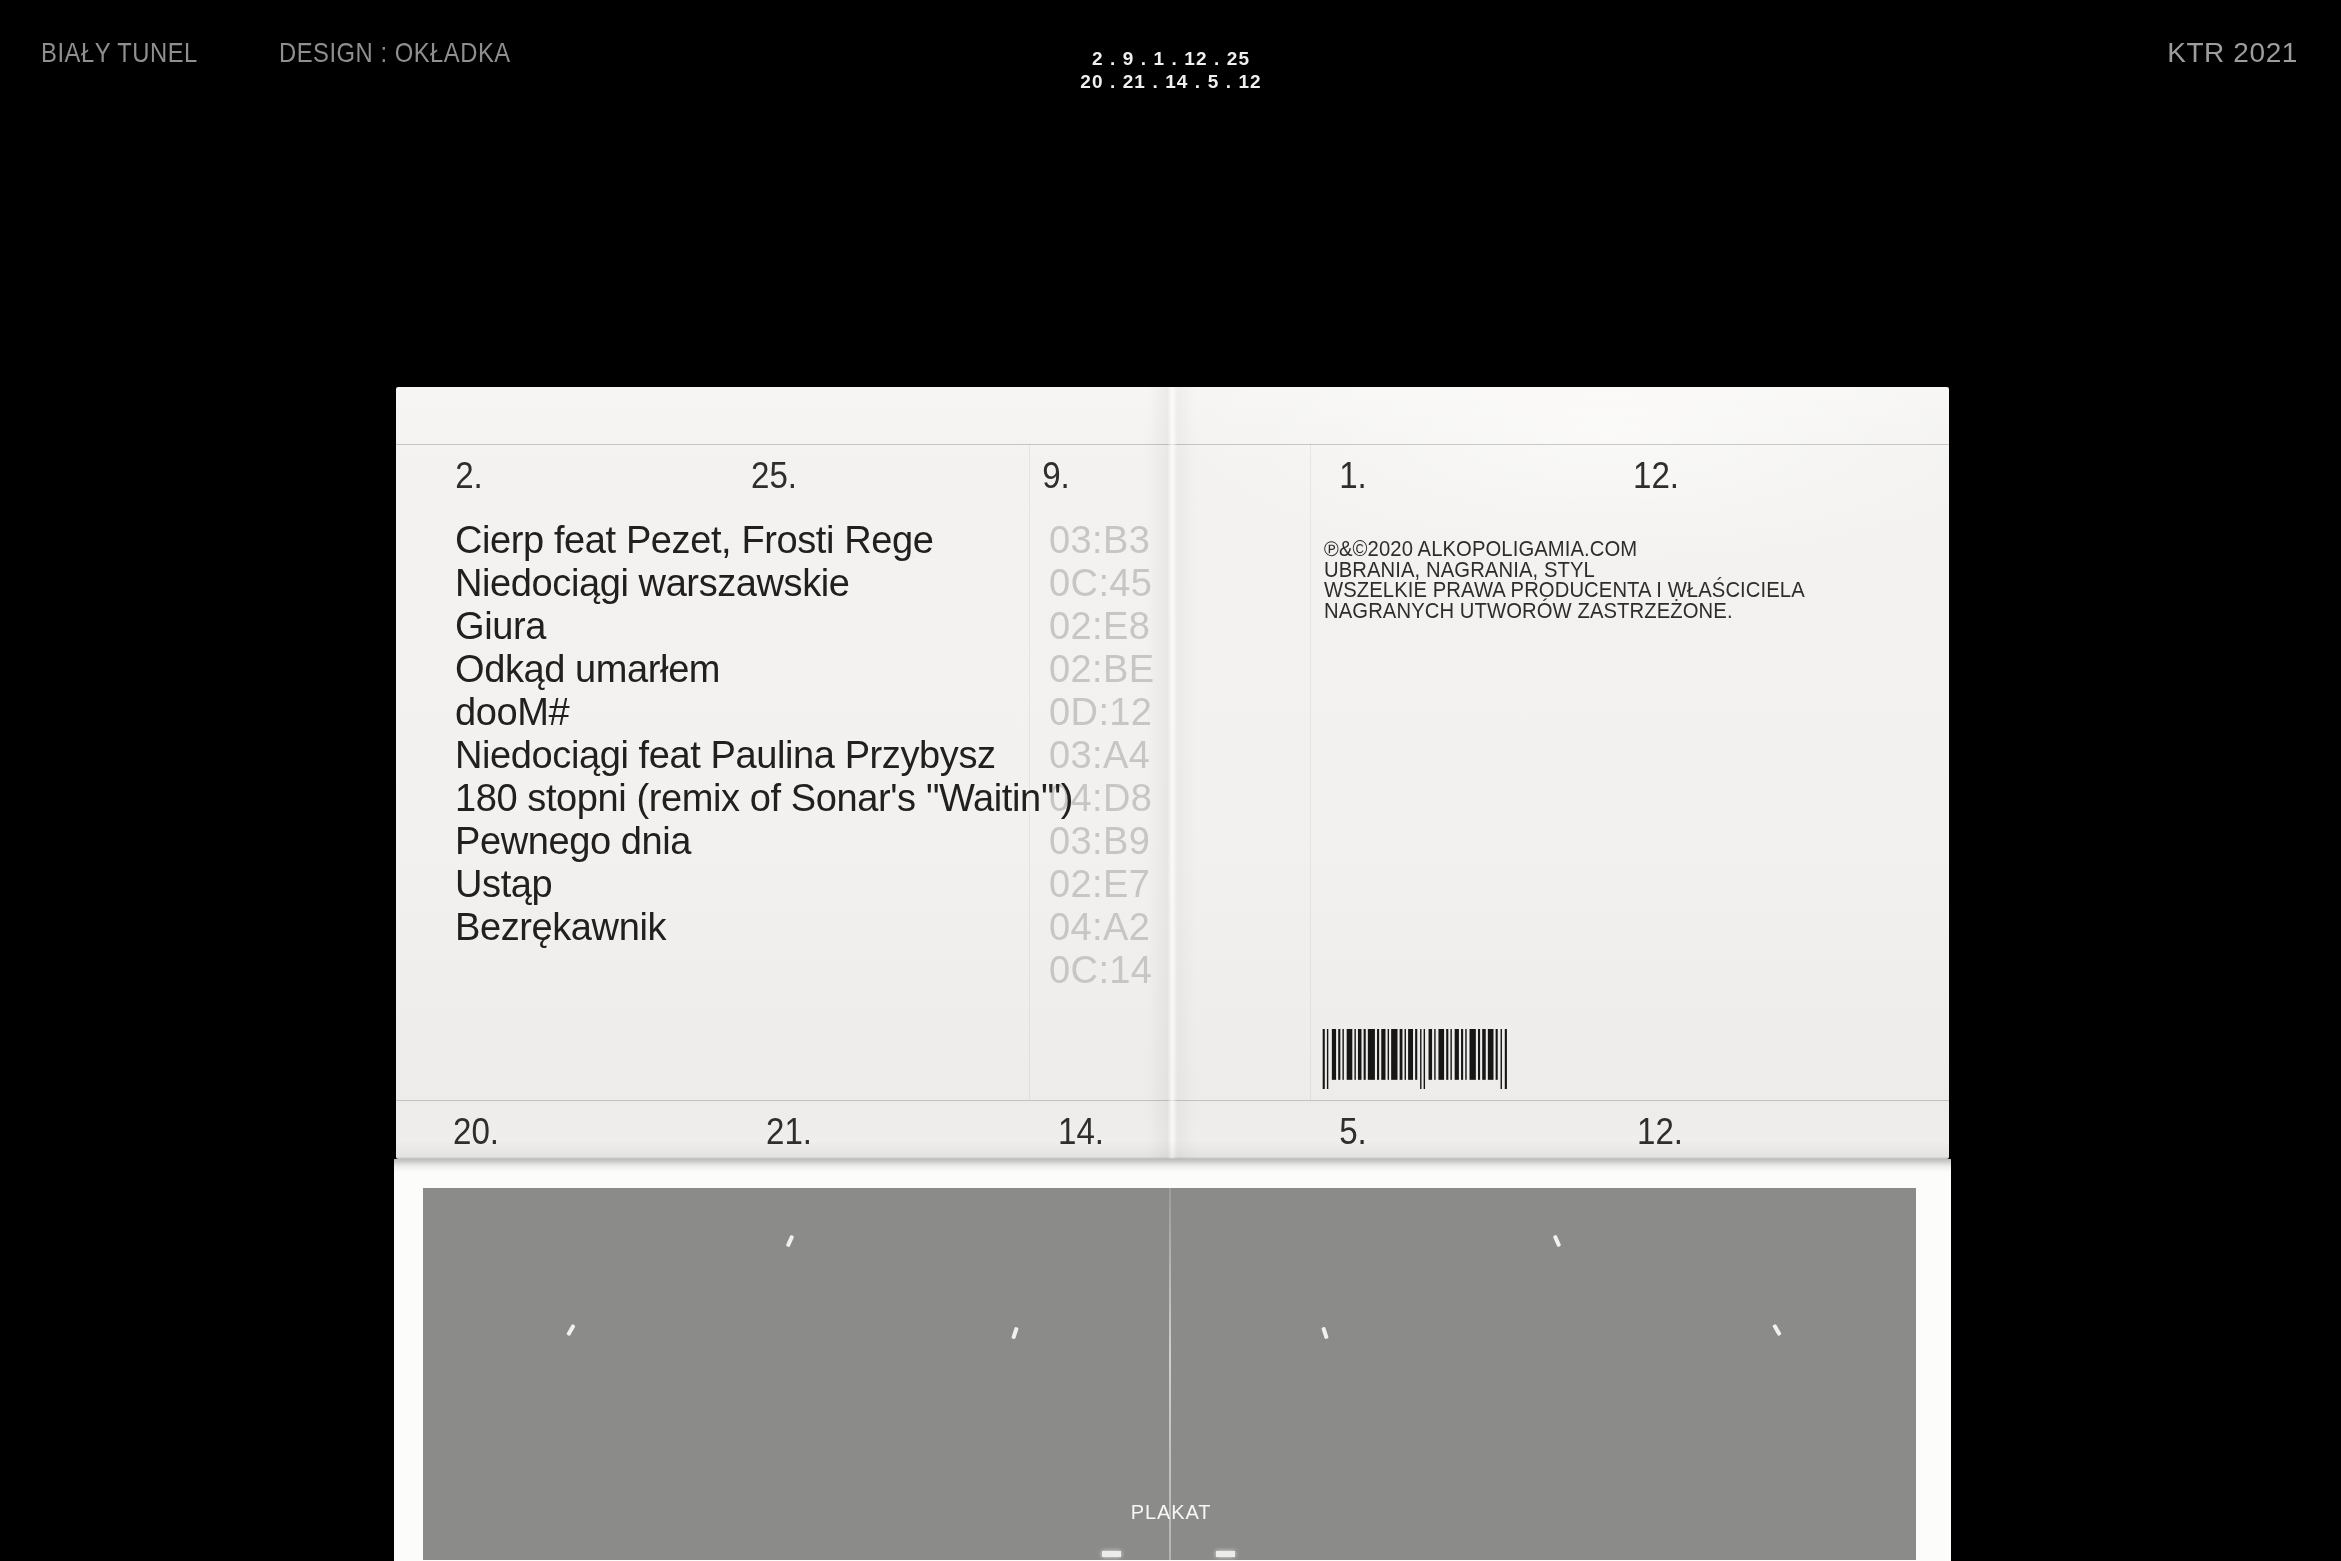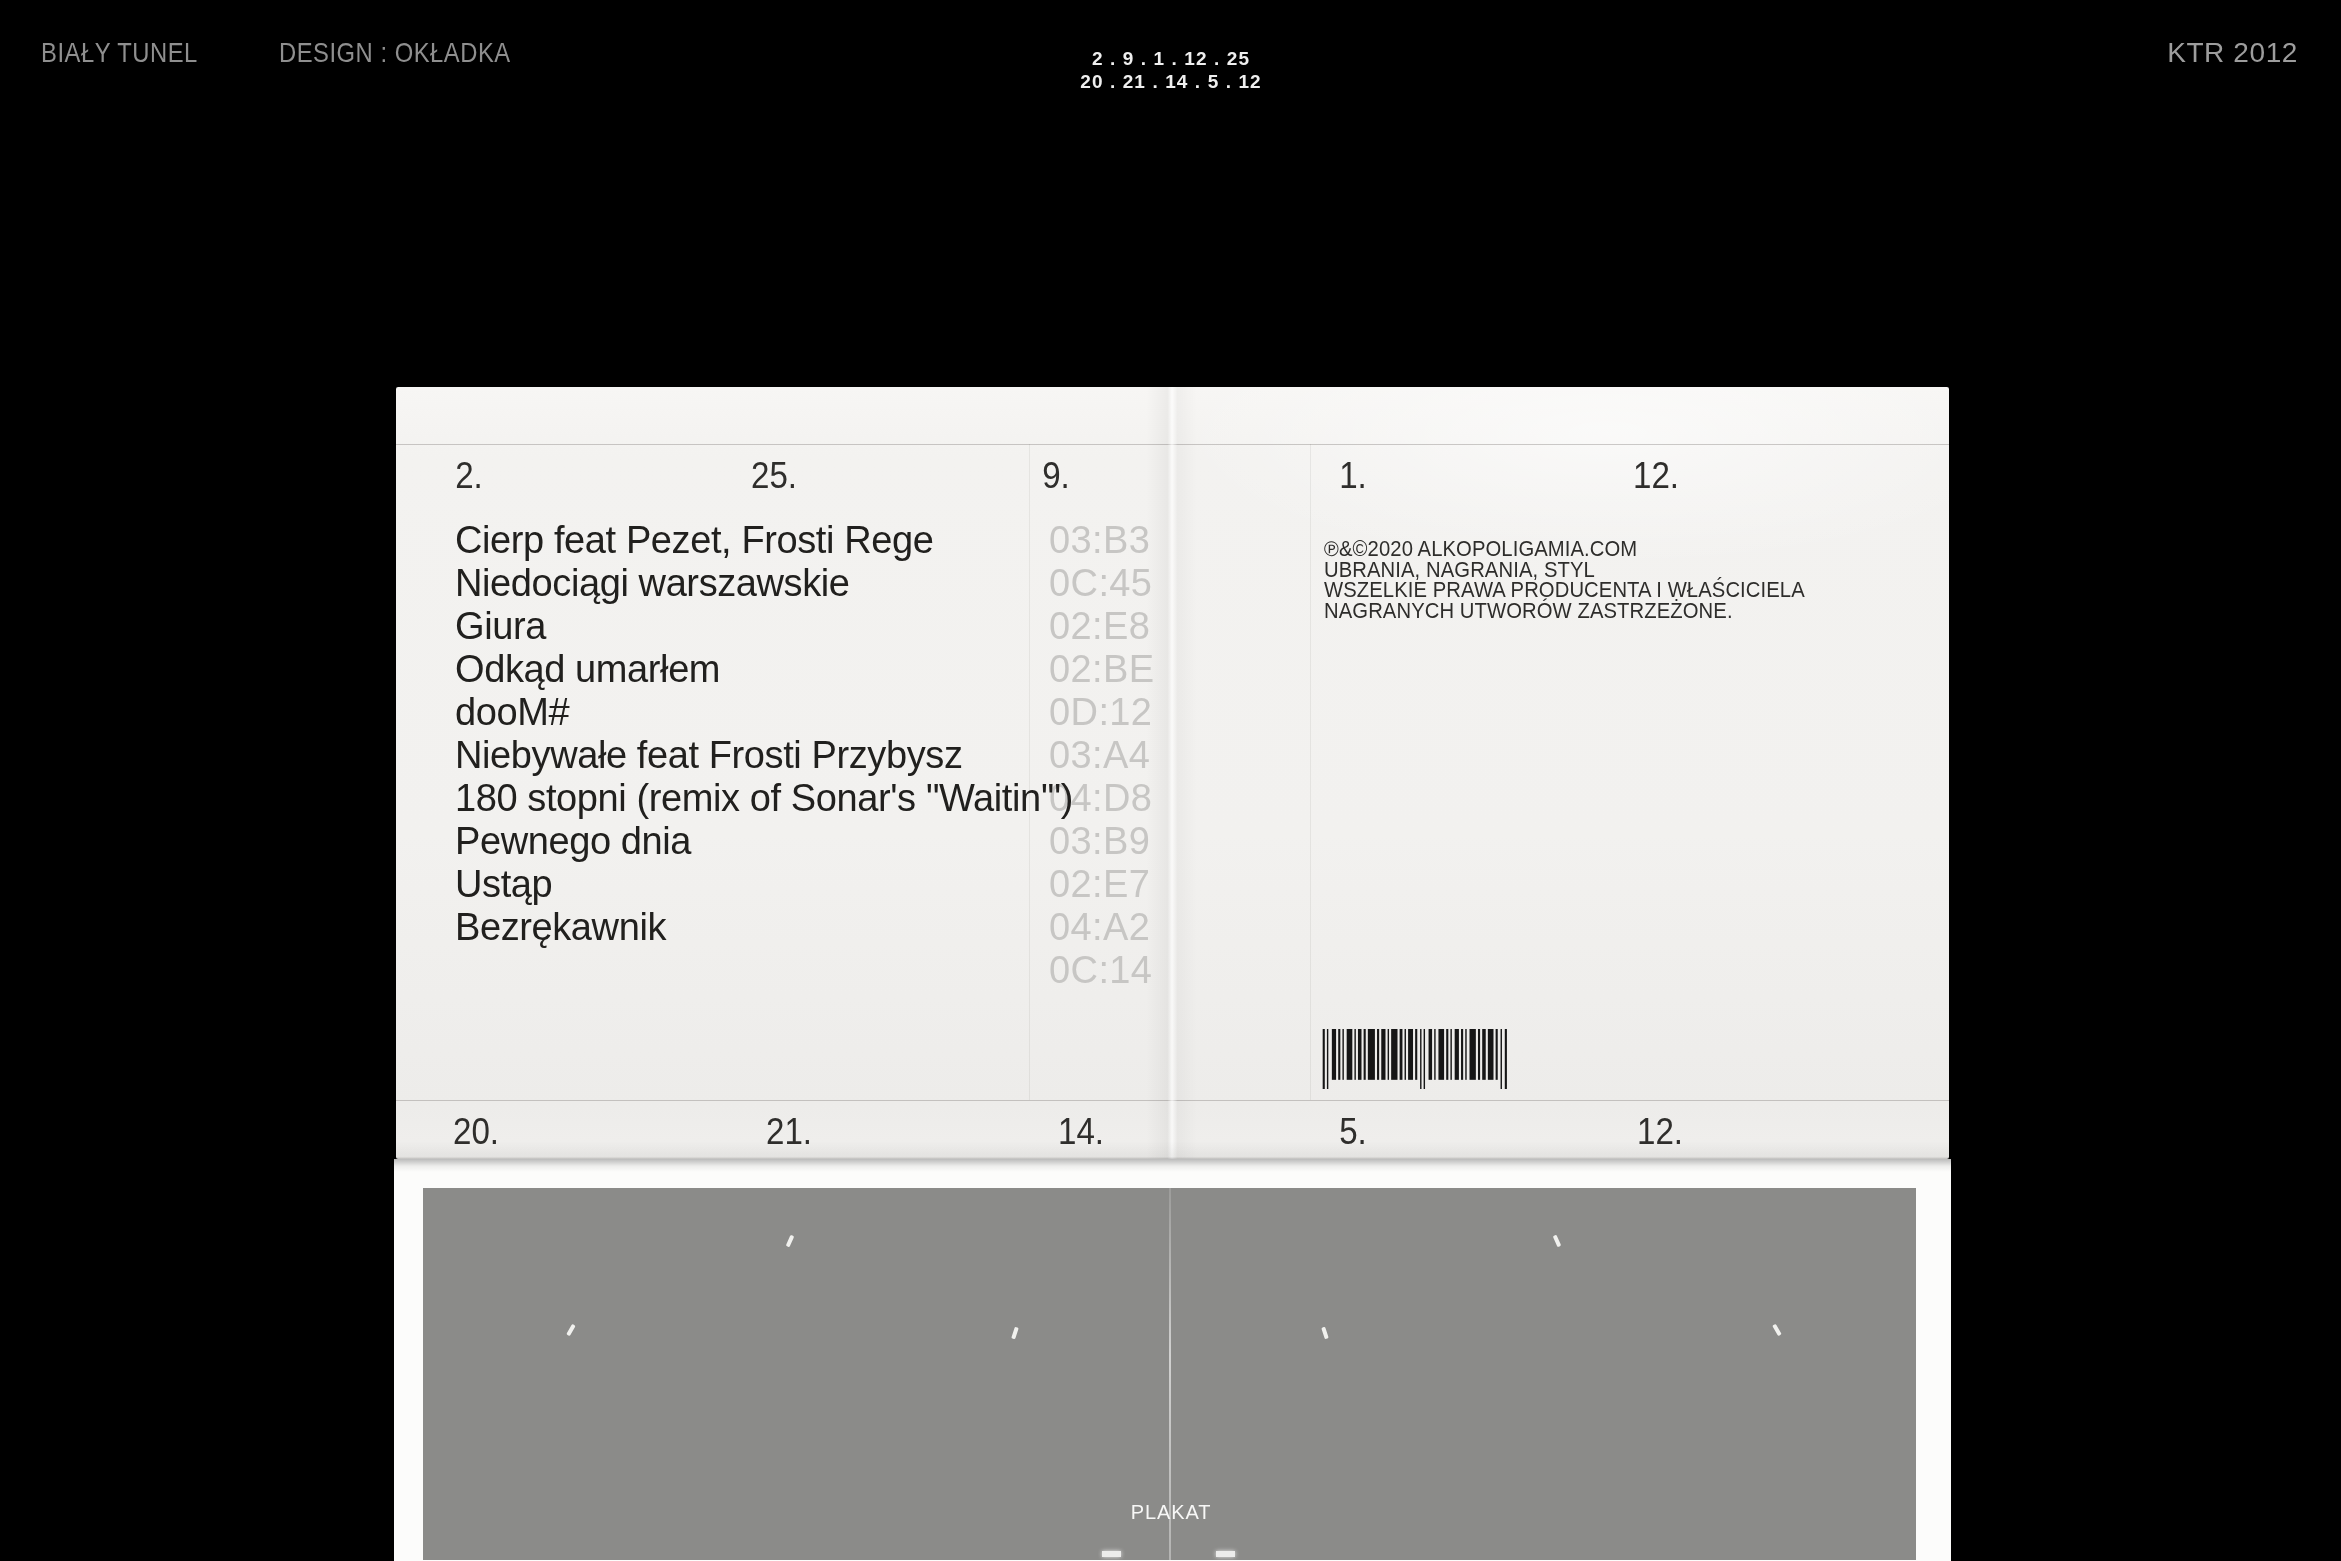--- a/index.html
+++ b/index.html
@@ -86,21 +86,21 @@
 </head>
 <body>
 
 <header class="topbar">
   <span class="site-label l1"><span class="cond">BIAŁY TUNEL</span></span>
   <span class="site-label l2"><span class="cond">DESIGN : OKŁADKA</span></span>
   <div class="codes">
     <div>2 . 9 . 1 . 12 . 25</div>
     <div>20 . 21 . 14 . 5 . 12</div>
   </div>
-  <span class="site-label award">KTR 2012</span>
+  <span class="site-label award">KTR 2021</span>
 </header>
 
 <section class="sheet-cover">
   <div class="hline l1"></div>
   <div class="hline l2"></div>
   <div class="vline v1"></div>
   <div class="vline v2"></div>
   <div class="fold-v"></div>
 
   <span class="panel-num row-top cond-c" style="left:58px">2.</span>
@@ -123,21 +123,21 @@
     <div class="t">04:A2</div>
     <div class="t">0C:14</div>
   </div>
 
   <div class="tracklist">
     <div class="t">Cierp feat Pezet, Frosti Rege</div>
     <div class="t">Niedociągi warszawskie</div>
     <div class="t">Giura</div>
     <div class="t">Odkąd umarłem</div>
     <div class="t">dooM#</div>
-    <div class="t">Niebywałe feat Frosti Przybysz</div>
+    <div class="t">Niedociągi feat Paulina Przybysz</div>
     <div class="t">180 stopni (remix of Sonar's "Waitin'")</div>
     <div class="t">Pewnego dnia</div>
     <div class="t">Ustąp</div>
     <div class="t">Bezrękawnik</div>
   </div>
 
   <div class="credits">
     <span class="c">℗&amp;©2020 ALKOPOLIGAMIA.COM</span>
     <span class="c">UBRANIA, NAGRANIA, STYL</span>
     <span class="c">WSZELKIE PRAWA PRODUCENTA I WŁAŚCICIELA</span>

